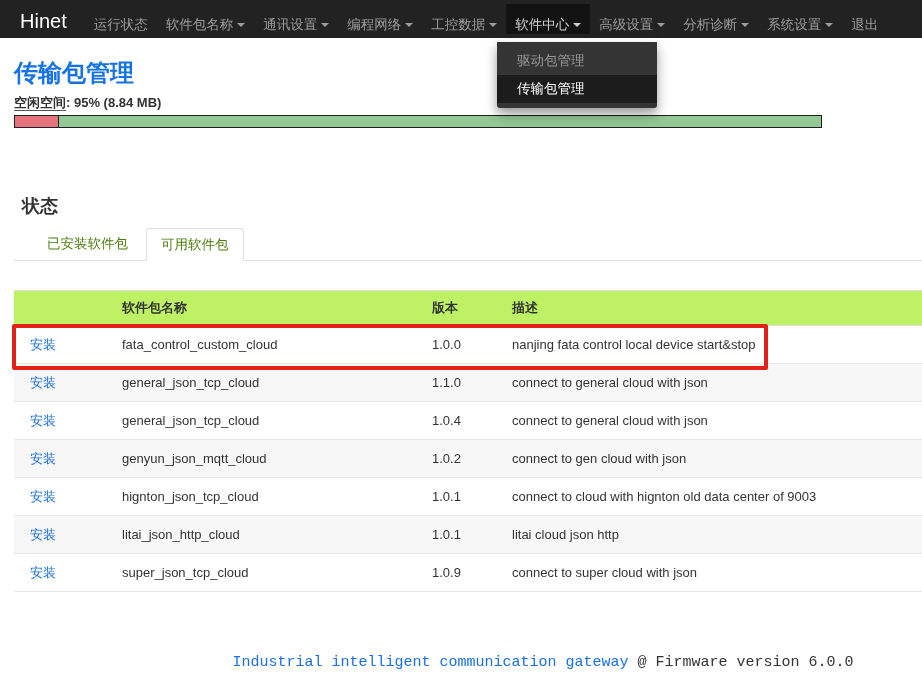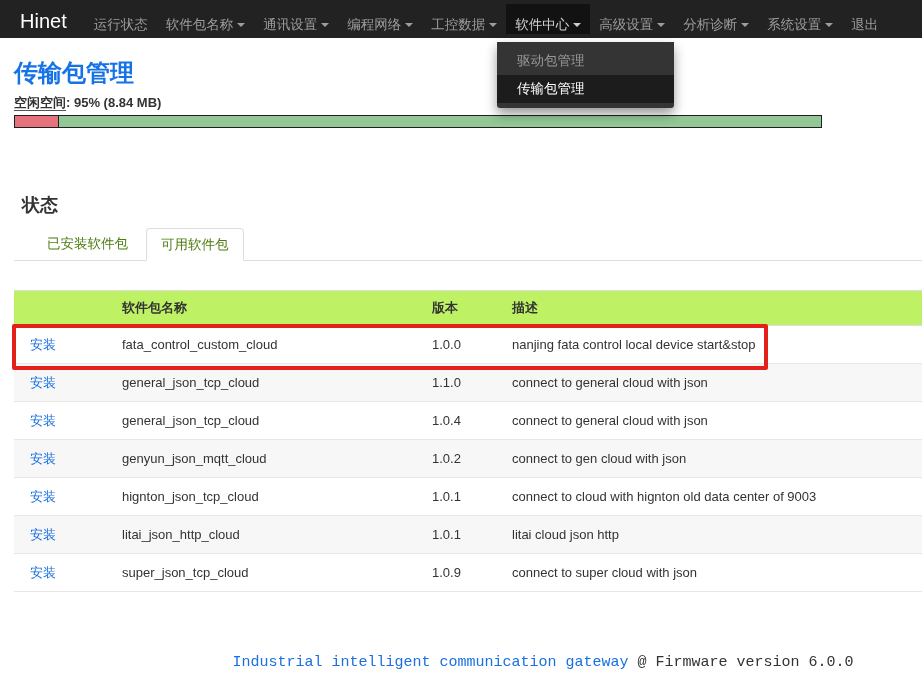--- a/index.html
+++ b/index.html
@@ -28,21 +28,21 @@
   .nav-items li.open { background: #121212; }
   .nav-items li.open a { color: #cfcfcf; }
   .caret {
     display: inline-block; width: 0; height: 0; margin-left: 4px;
     vertical-align: 2px;
     border-top: 4px solid; border-right: 4px solid transparent;
     border-left: 4px solid transparent;
   }
   
   .dropdown {
-    position: absolute; left: 497px; top: 42px; width: 177px;
+    position: absolute; left: 497px; top: 42px; width: 160px;
     background: #343434; padding: 5px 0; z-index: 50;
     box-shadow: 0 6px 12px rgba(0,0,0,.4);
     border-radius: 0 0 3px 3px;
   }
   .dropdown a {
     display: block; padding: 4px 20px; font-size: 13.5px;
     color: #979797; text-decoration: none; line-height: 20px; white-space: nowrap;
   }
   .dropdown a.active { background: #1c1c1c; color: #fff; }
   
@@ -52,21 +52,21 @@
     color: #1673e6;
   }
   .storage-line { margin-top: 7px; font-size: 13px; font-weight: bold; color: #333; line-height: 16px; }
   .storage-line .lbl { border-bottom: 1px solid #555; }
   .progress {
     margin-top: 4px; width: 808px; height: 13px;
     border: 1px solid #1f1f1f; display: flex; background: #93c795;
   }
   .progress .used { background: #e4737d; border-right: 1px solid #1f1f1f; }
   .progress .free { background: #93c795; }
-  h2.status-heading { margin: 68px 0 0 8px; font-size: 18px; line-height: 20px; color: #333; font-weight: bold; font-family: Liberation Mono, monospace; }
+  h2.status-heading { margin: 68px 0 0 8px; font-size: 18px; line-height: 20px; color: #333; font-weight: bold; }
   
   .tabs {
     margin-top: 12px; display: flex; align-items: stretch;
     border-bottom: 1px solid #ddd; padding-left: 19px; height: 33px;
   }
   .tab {
     font-size: 13.5px; color: #4d7c0f; text-decoration: none;
     line-height: 31px; padding: 0 14px; white-space: nowrap;
   }
   .tab.active {

